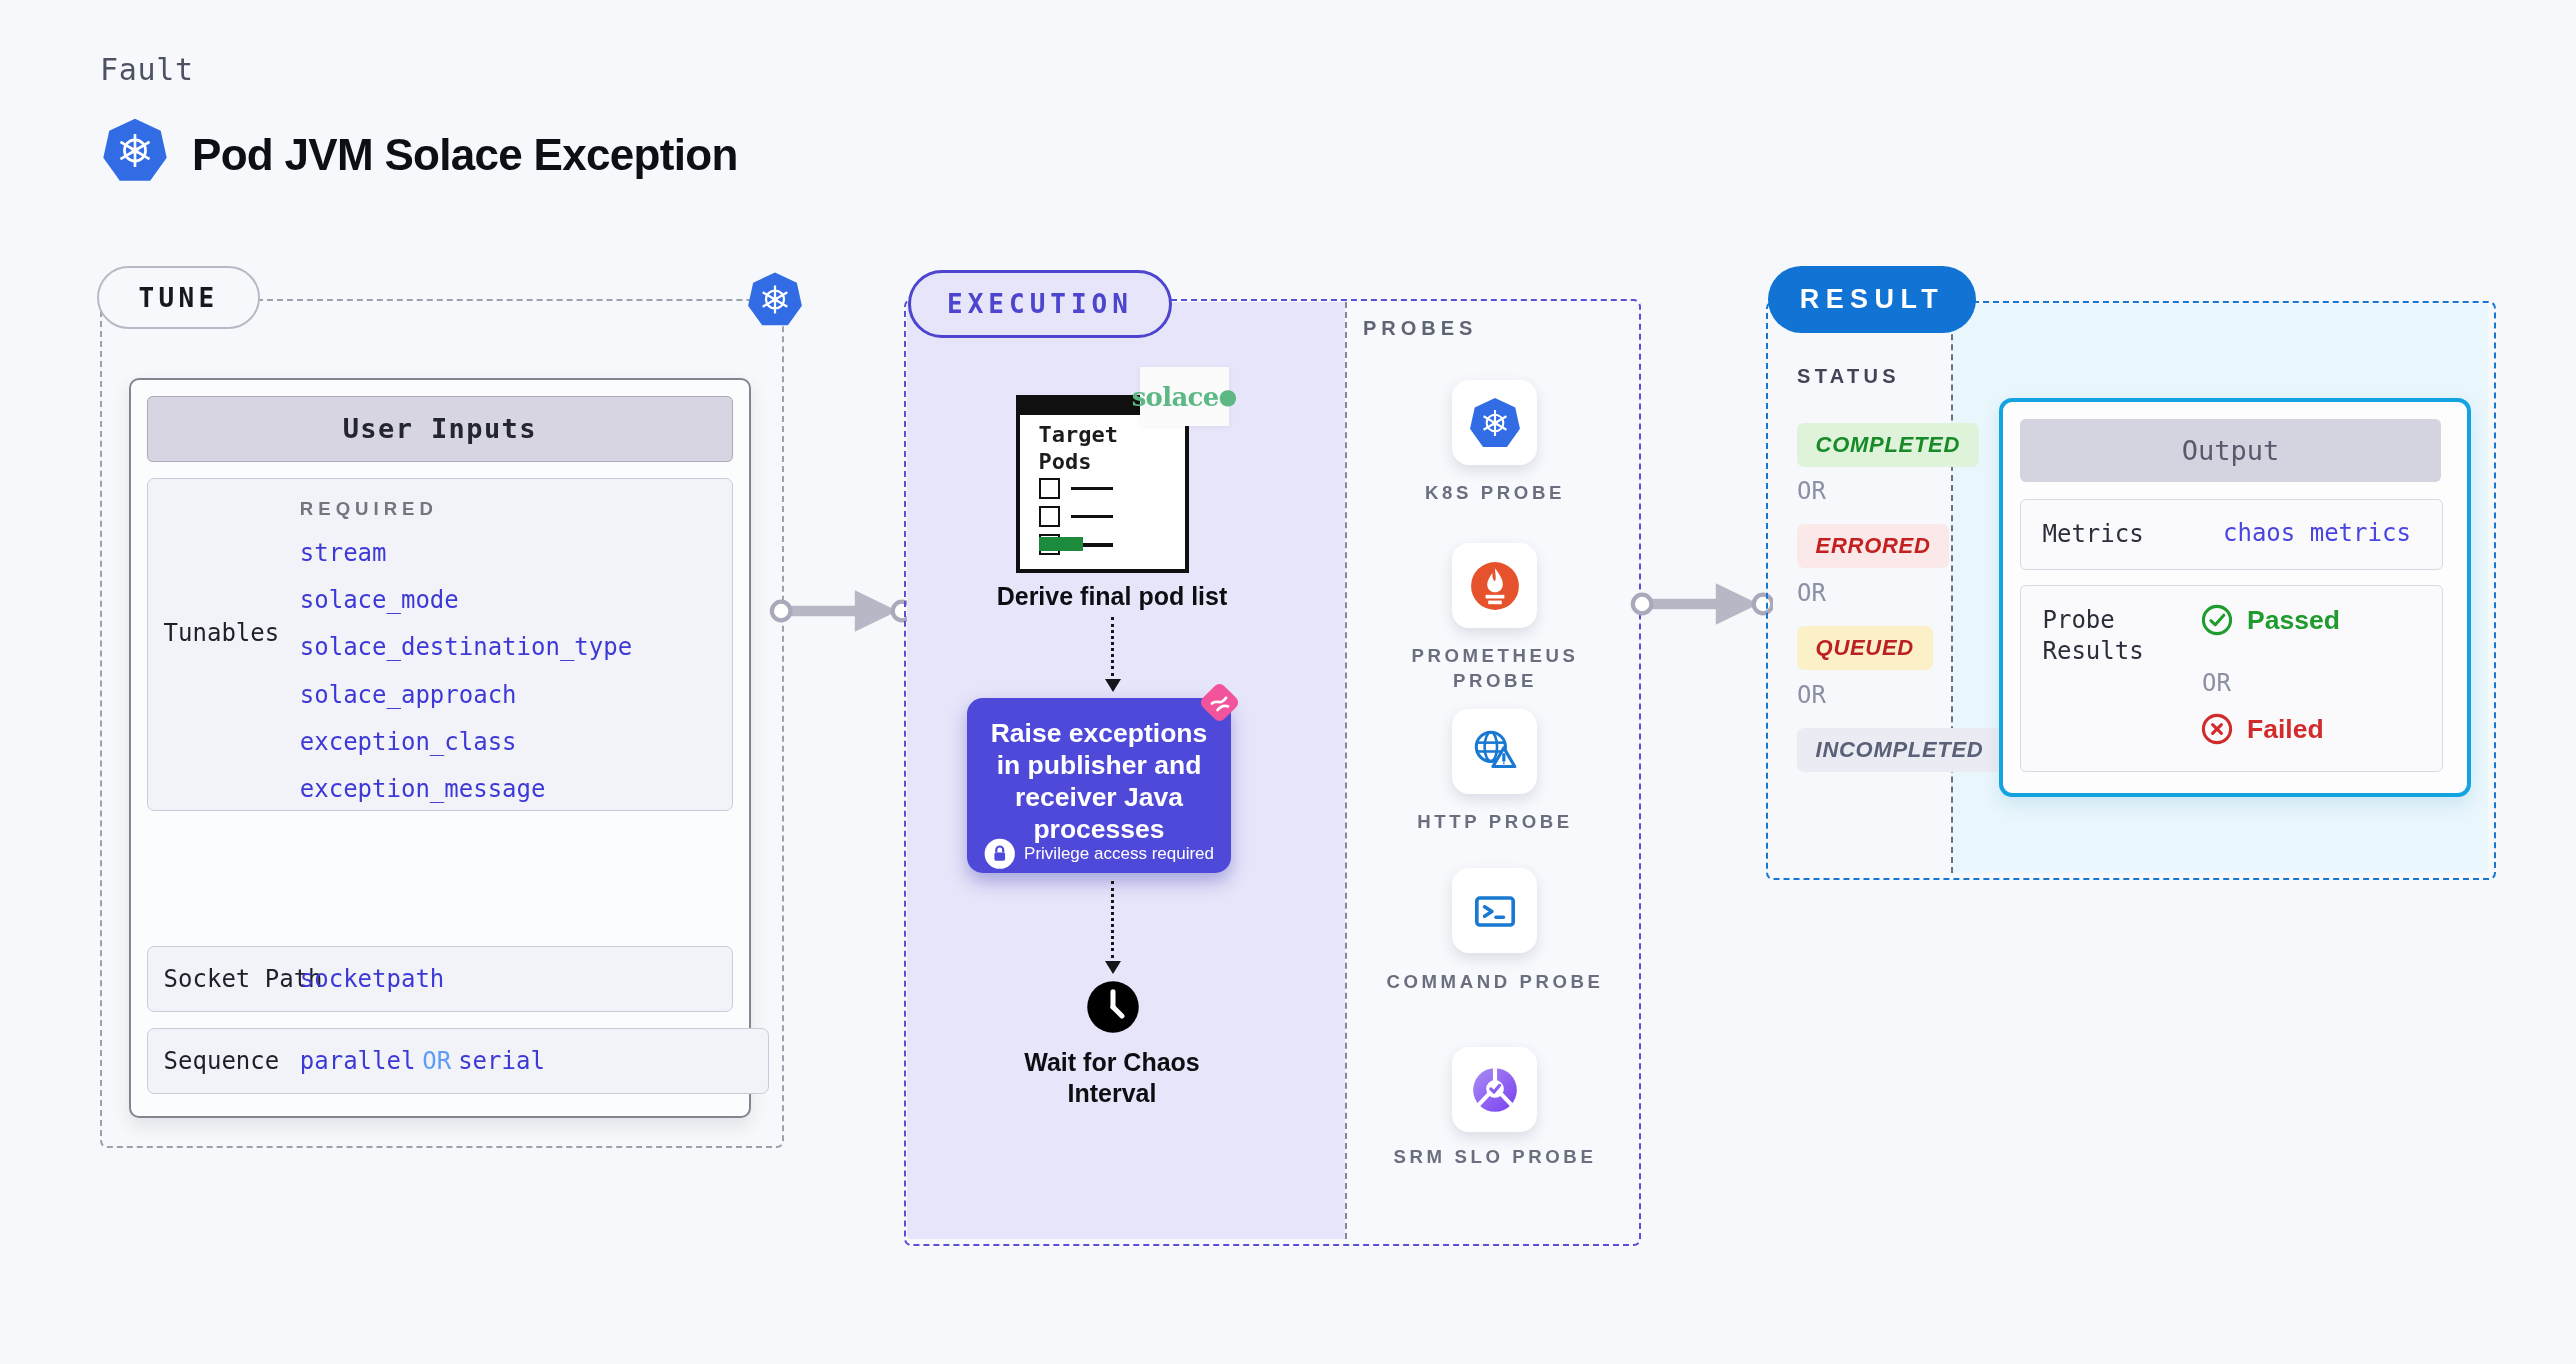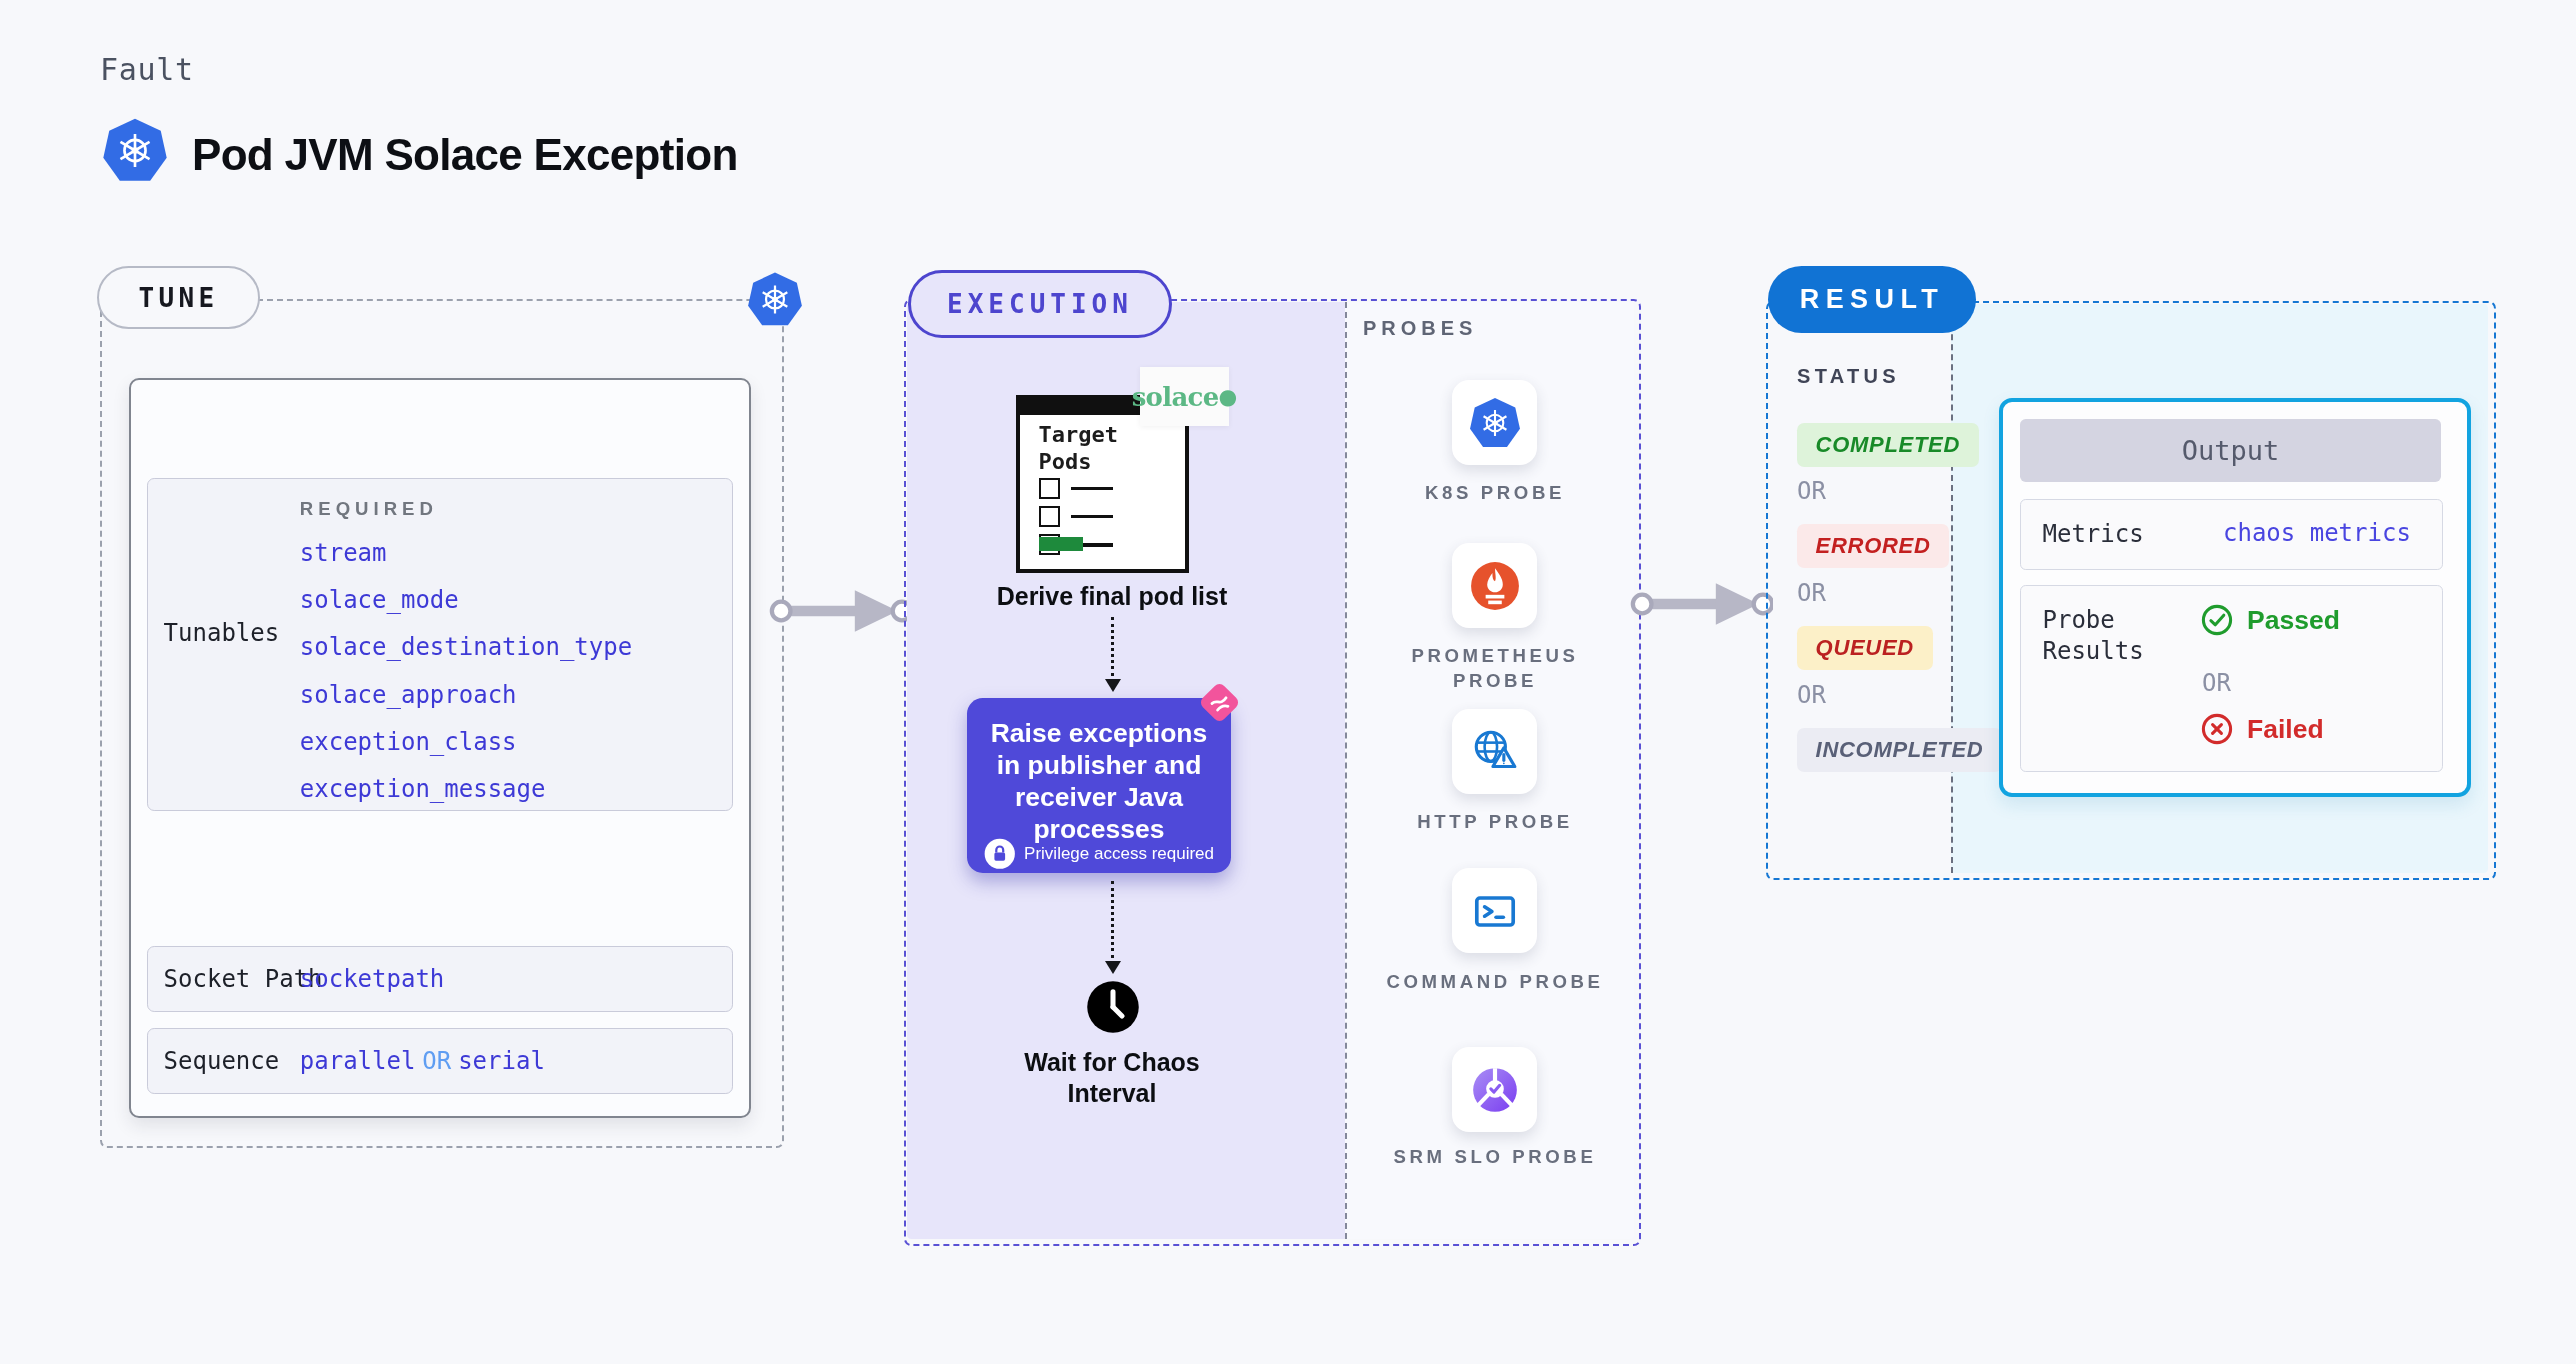--- a/index.html
+++ b/index.html
@@ -122,41 +122,42 @@
       <line x1="50" y1="50" x2="72" y2="63"></line>
         <line x1="50" y1="50" x2="50" y2="75"></line>
       <line x1="50" y1="50" x2="28" y2="63"></line>
         <line x1="50" y1="50" x2="28" y2="37"></line>
     </g>
     <circle cx="50" cy="50" r="5" fill="#ffffff"></circle>
   </svg>
 </div>
 
 <div class="abs ui-card">
+  <div class="abs ui-header mono">User Inputs</div>
 
   <div class="abs sub-card" style="left:15.8px;top:98px;width:584px;height:331px;">
     <div class="abs row-label mono" style="left:15.8px;top:140px;">Tunables</div>
     <div class="abs" style="left:152px;top:18.6px;display:flex;flex-direction:column;gap:19.3px;">
       <div class="req-label">REQUIRED</div>
       <div class="tun-item mono">stream</div>
       <div class="tun-item mono">solace_mode</div>
       <div class="tun-item mono">solace_destination_type</div>
       <div class="tun-item mono">solace_approach</div>
       <div class="tun-item mono">exception_class</div>
       <div class="tun-item mono">exception_message</div>
     </div>
   </div>
 
 
   <div class="abs sub-card" style="left:15.8px;top:566px;width:584px;height:64px;display:flex;align-items:center;">
     <div class="abs row-label mono" style="left:15.8px;">Socket Path</div>
     <div class="abs val mono" style="left:152px;">socketpath</div>
   </div>
 
-  <div class="abs sub-card" style="left:15.8px;top:648px;width:584px;height:64px;display:flex;align-items:center;">
+  <div class="abs sub-card" style="left:15.8px;top:648px;width:584px;height:64px;display:flex;align-items:center;padding-left:36px;">
     <div class="abs row-label mono" style="left:15.8px;">Sequence</div>
     <div class="abs mono" style="left:152px;">
       <span class="val">parallel</span>
       <span class="val or-blue">OR</span>
       <span class="val">serial</span>
     </div>
   </div>
 </div>
 
 <div class="abs" style="left:769px;top:585px;">

